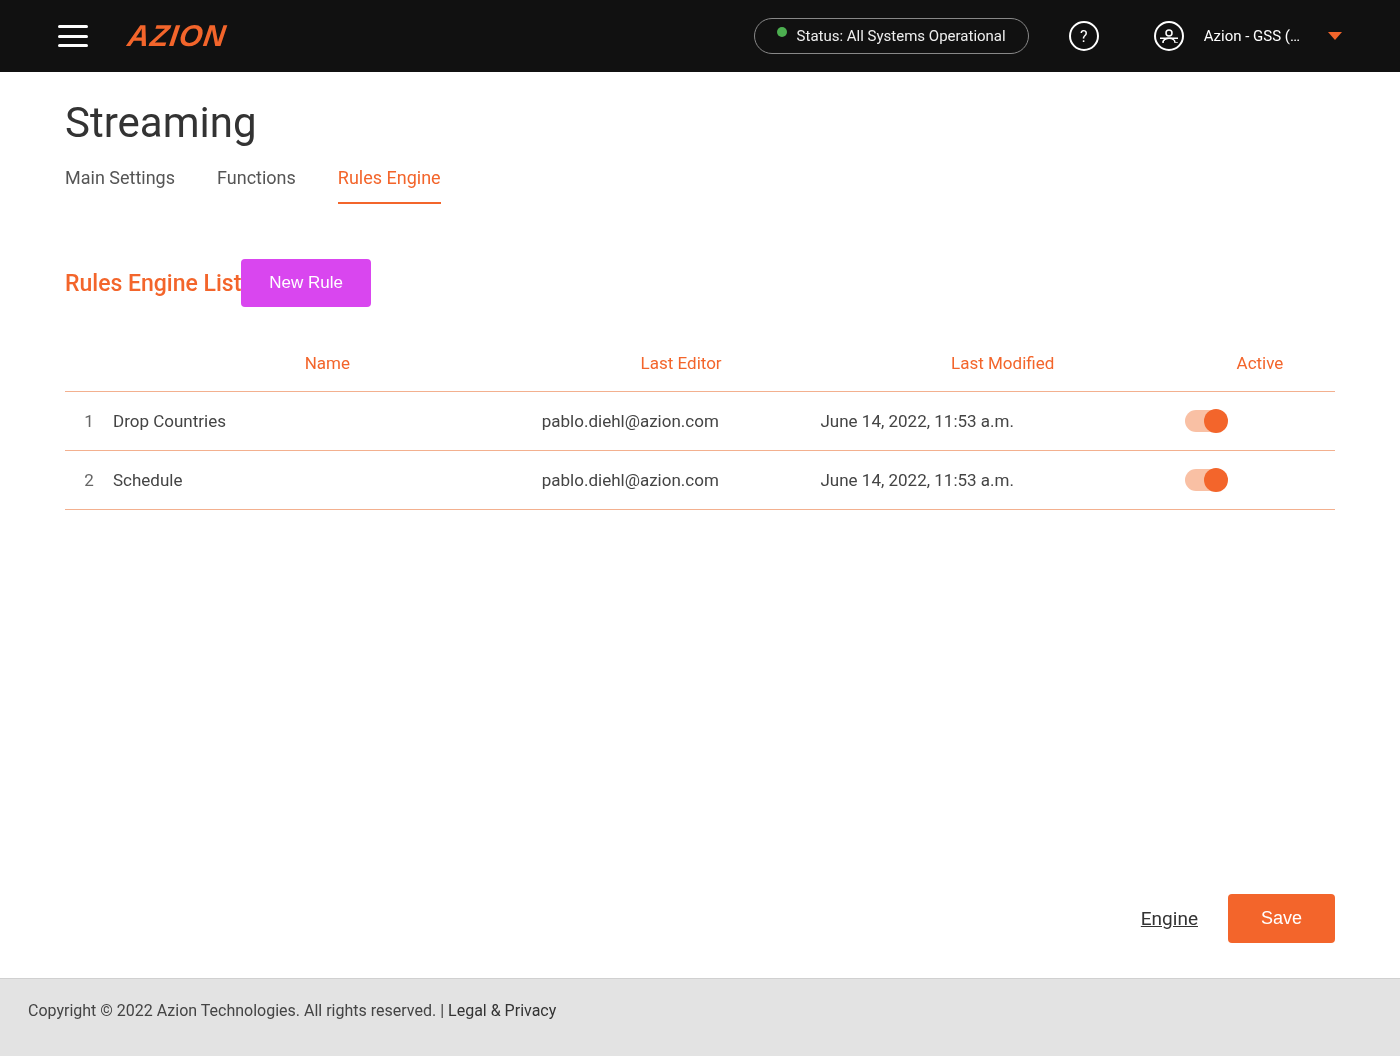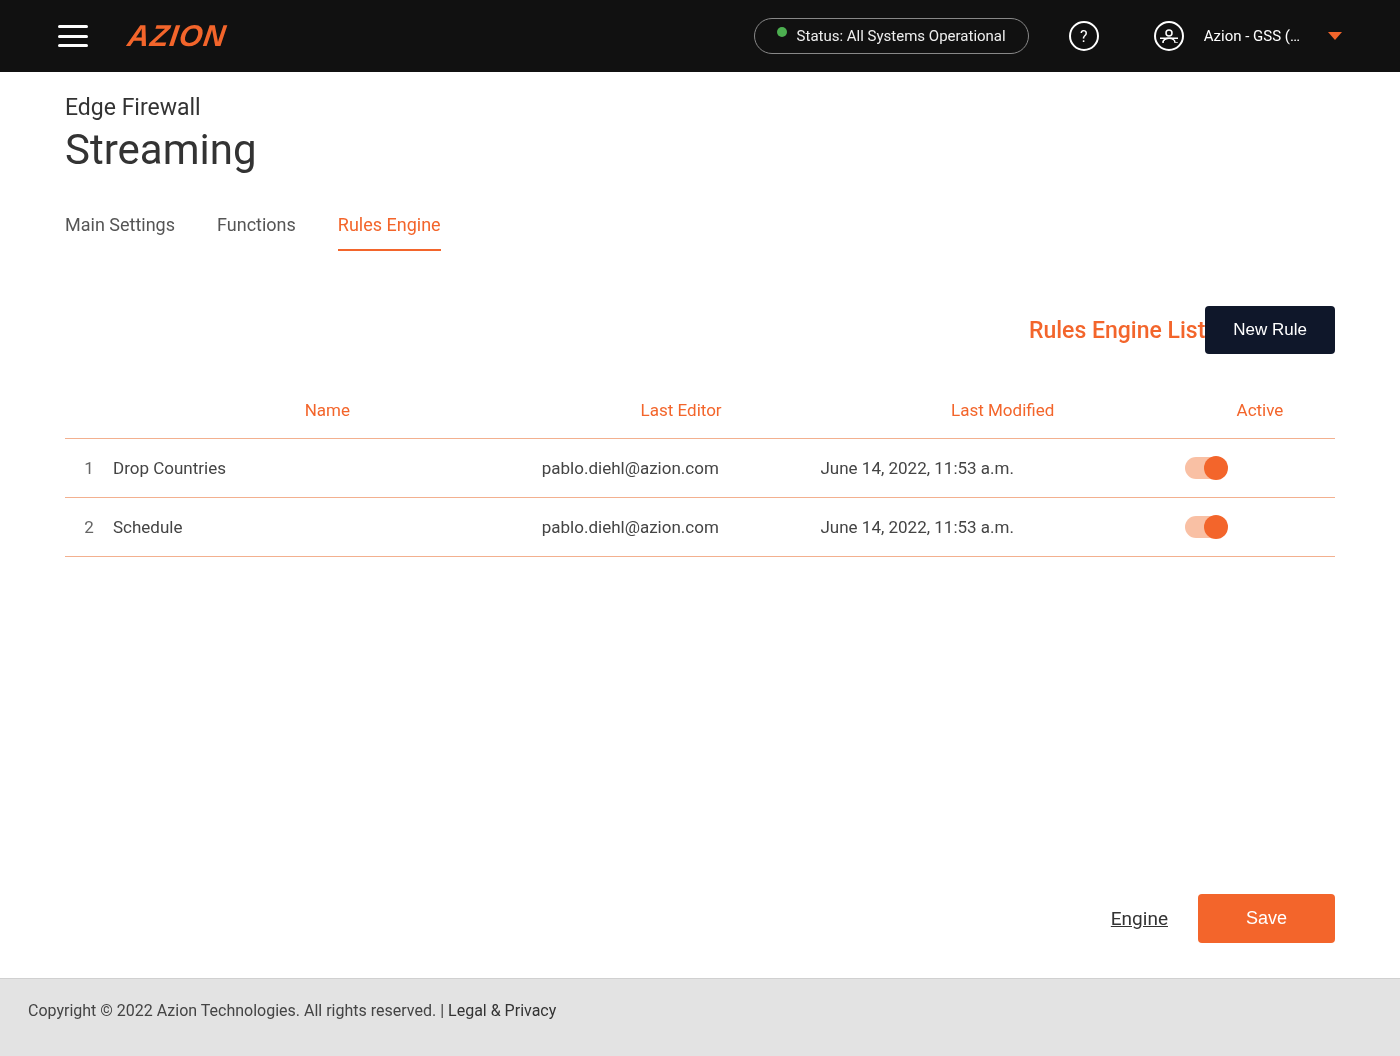--- a/index.html
+++ b/index.html
@@ -114,51 +114,51 @@
   }
   .page-title {
     font-size: 42px;
     color: #333;
     font-weight: 400;
     margin-top: 4px;
   }
 
   
   .tabs {
-    margin-top: 40px;
+    margin-top: 20px;
     display: flex;
     gap: 42px;
     border-bottom: 0;
   }
   .tab {
     font-size: 18px;
     color: #555;
     padding-bottom: 14px;
     cursor: pointer;
     border-bottom: 2px solid transparent;
   }
   .tab.active {
     color: #f3652b;
     border-bottom: 2px solid #f3652b;
   }
 
   
   .list-header-row {
     margin-top: 55px;
     display: flex;
-    justify-content: flex-end;
+    justify-content: flex-start;
     align-items: center;
   }
   .list-title {
     color: #f3652b;
     font-size: 23px;
     font-weight: 500;
   }
   .new-rule-btn {
-    background: #0f172a;
+    background: #d946ef;
     color: #fff;
     border: none;
     border-radius: 4px;
     padding: 14px 28px;
     font-size: 17px;
     cursor: pointer;
   }
 
   
   .rules-table {
@@ -215,21 +215,21 @@
     font-size: 19px;
     color: #333;
     text-decoration: underline;
     cursor: pointer;
   }
   .save-btn {
     background: #f3652b;
     color: #fff;
     border: none;
     border-radius: 4px;
-    padding: 14px 48px;
+    padding: 14px 33px;
     font-size: 18px;
     cursor: pointer;
   }
 
   
   .footer {
     background: #e3e3e3;
     padding: 22px 28px 36px 28px;
     border-top: 1px solid #d0d0d0;
     font-size: 16px;
@@ -260,21 +260,20 @@
         <path d="M4 21c0-4 4-6 8-6 s-233 0 0 0 8 2 8 6"></path>
         <path d="M4 21c0-4 4-6 8-6s8 2 8 6"></path>
       </svg>
     </div>
     <span class="user-name">Azion - GSS (…</span>
     <div class="chevron-down"></div>
   </div>
 </div>
 
 <div class="content">
-  <div class="breadcrumb">Edge Firewall</div>
   <div class="page-title">Streaming</div>
 
   <div class="tabs">
     <div class="tab">Main Settings</div>
     <div class="tab">Functions</div>
     <div class="tab active">Rules Engine</div>
   </div>
 
   <div class="list-header-row">
     <div class="list-title">Rules Engine List</div>

